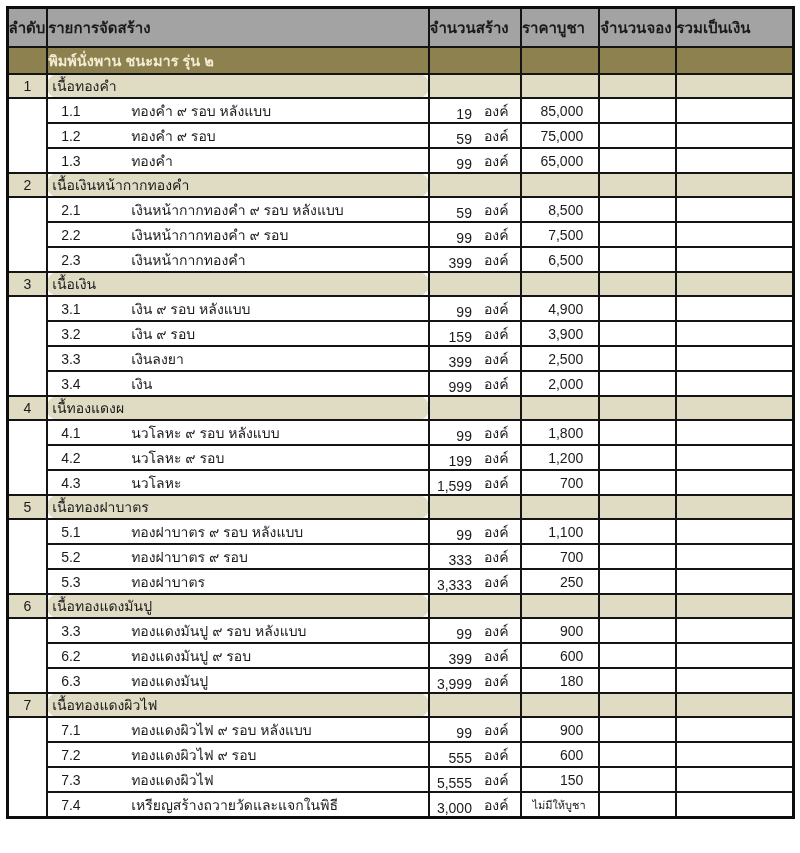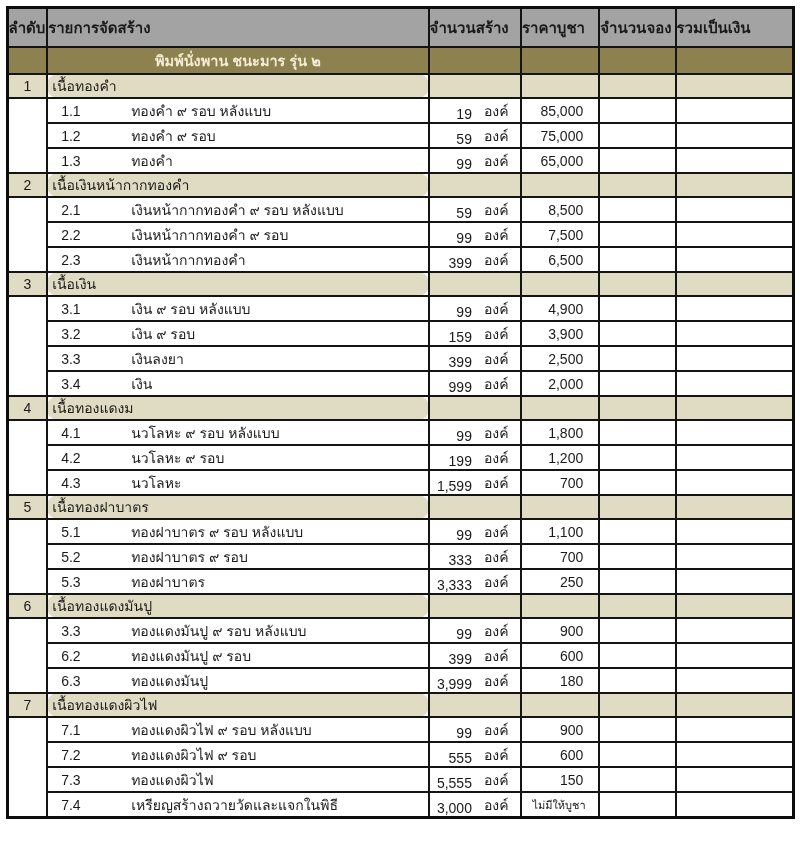--- a/index.html
+++ b/index.html
@@ -23,21 +23,21 @@
     overflow:hidden;vertical-align:middle;background:#ffffff;
   }
   
   col.c-no{width:40px}col.c-item{width:380px}col.c-qty{width:92px}
   col.c-price{width:78px}col.c-res{width:76px}col.c-total{width:117px}
 
   tr.row-header th{height:37px;font-weight:700;font-size:15px;text-align:left;background:#a3a3a3;}
   tr.row-band td{height:25px;}
   td.band{background:var(--band-bg,#8e8150);}
   td.band-label{
-    text-align:center;font-weight:700;font-size:14.5px;
+    font-weight:700;font-size:14.5px;
     color:var(--band-fg,#f2ecd2);
   }
   tr.row-cat td{height:21px;background:var(--cat-bg,#e0dcc4);}
   td.cat-name{text-align:left;padding-left:4px;font-size:14px;border-radius:11px;}
   td.num{text-align:center;}
   tr.row-item td{height:23px;}
   td.merge-blank{background:#ffffff;}
   td.item-label{text-align:left;}
   td.item-label .code{display:inline-block;width:26px;margin-left:13px;}
   td.item-label .lbl{display:inline-block;margin-left:44px;}
@@ -233,21 +233,21 @@
               <span class="qty-unit">องค์</span>
             </div>
           </td>
           <td class="price">2,000</td>
           <td class="empty"></td>
           <td class="empty"></td>
         </tr>
         <tr class="row-cat">
           <td class="num">4</td>
           <td class="cat-name">
-            <div class="l1">เนื้อทองแดงม</div>
+            <div class="l1">เนื้ทองแดงผ</div>
           </td>
           <td class="empty-cat"></td>
           <td class="empty-cat"></td>
           <td class="empty-cat"></td>
           <td class="empty-cat"></td>
         </tr>
         <tr class="row-item">
           <td class="merge-blank" rowspan="3"></td>
           <td class="item-label"><span class="code">4.1</span><span class="lbl">นวโลหะ ๙ รอบ หลังแบบ</span></td>
           <td class="qty">

